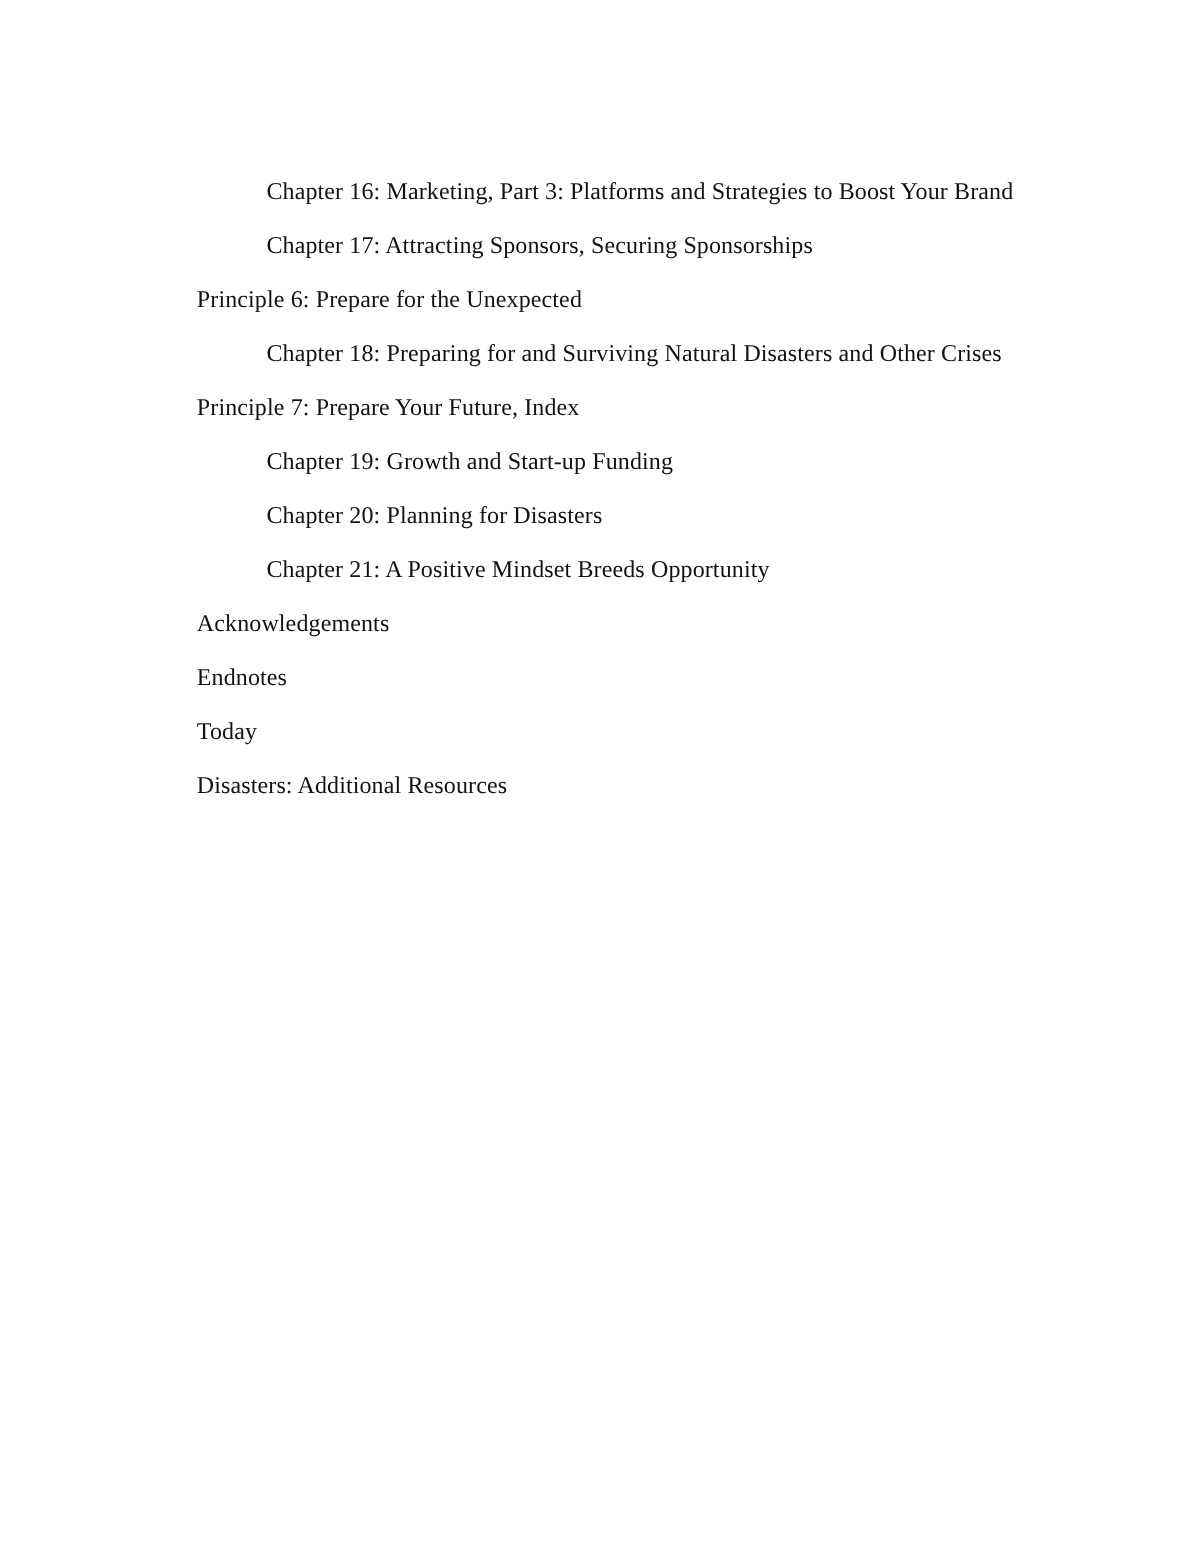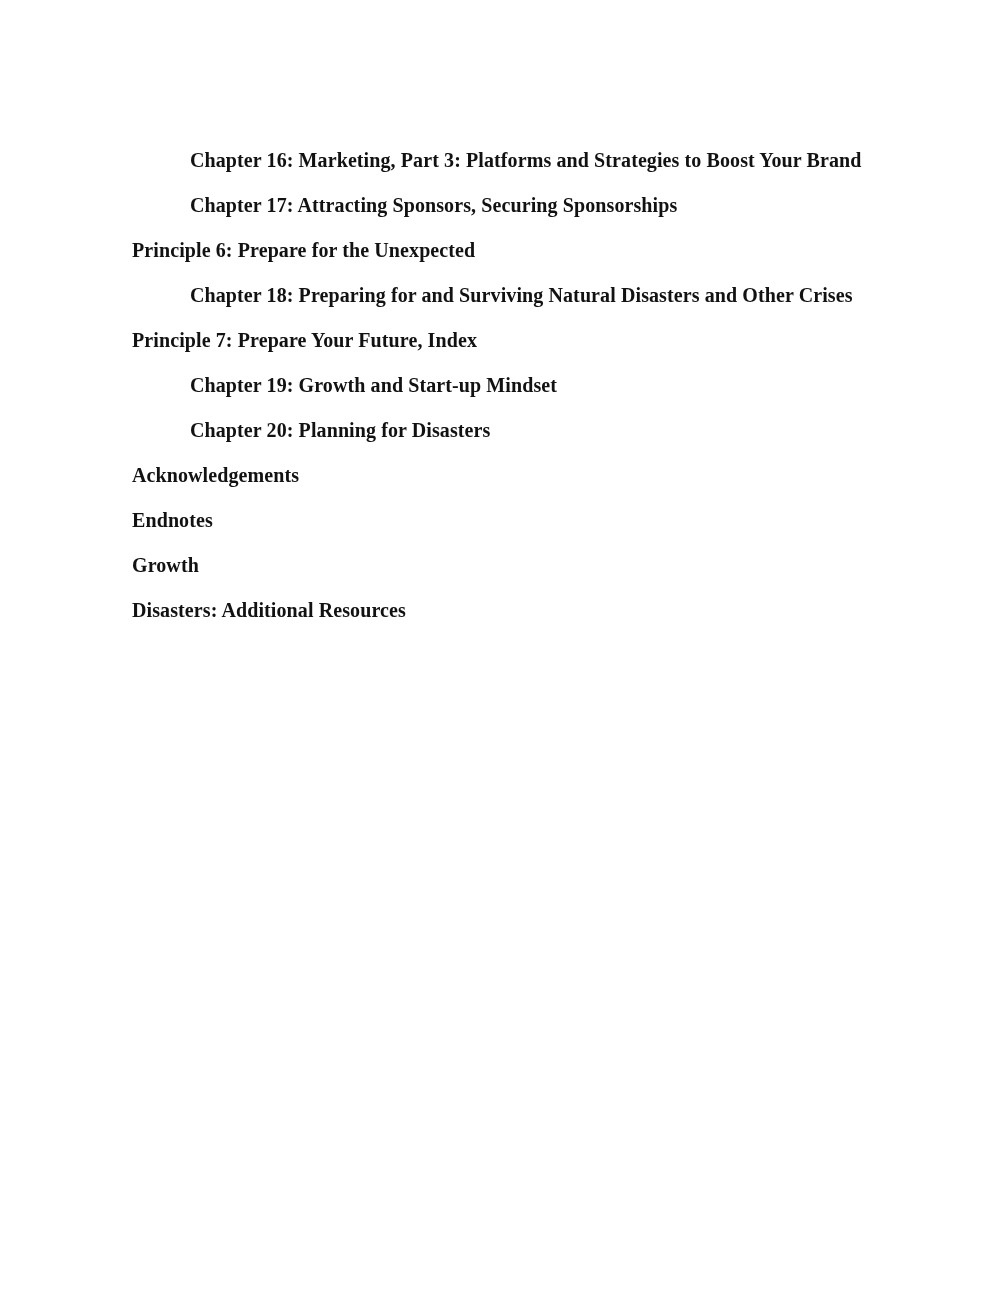--- a/index.html
+++ b/index.html
@@ -12,23 +12,22 @@
     width: 1000px;
     height: 1294px;
     background: #ffffff;
     overflow: hidden;
     font-family: "Liberation Serif", "DejaVu Serif", serif;
     color: #121212;
   }
   .toc {
     position: absolute;
     top: 138px;
-    left: 132px;
+    left: 164px;
     right: 60px;
-    font-weight: bold;
   }
   .toc-entry {
     font-size: 20px;
     line-height: 45px;
     height: 45px;
     white-space: nowrap;
     letter-spacing: 0.1px;
   }
   .toc-entry.level-1 {
     margin-left: 58px;
@@ -37,20 +36,21 @@
 </head>
 <body>
 
 <div class="page">
   <div class="toc">
     <div class="toc-entry level-1">Chapter 16: Marketing, Part 3: Platforms and Strategies to Boost Your Brand</div>
     <div class="toc-entry level-1">Chapter 17: Attracting Sponsors, Securing Sponsorships</div>
     <div class="toc-entry level-0">Principle 6: Prepare for the Unexpected</div>
     <div class="toc-entry level-1">Chapter 18: Preparing for and Surviving Natural Disasters and Other Crises</div>
     <div class="toc-entry level-0">Principle 7: Prepare Your Future, Index</div>
-    <div class="toc-entry level-1">Chapter 19: Growth and Start-up Mindset</div>
+    <div class="toc-entry level-1">Chapter 19: Growth and Start-up Funding</div>
     <div class="toc-entry level-1">Chapter 20: Planning for Disasters</div>
+    <div class="toc-entry level-1">Chapter 21: A Positive Mindset Breeds Opportunity</div>
     <div class="toc-entry level-0">Acknowledgements</div>
     <div class="toc-entry level-0">Endnotes</div>
-    <div class="toc-entry level-0">Growth</div>
+    <div class="toc-entry level-0">Today</div>
     <div class="toc-entry level-0">Disasters: Additional Resources</div>
   </div>
 </div>
 
 </body></html>

